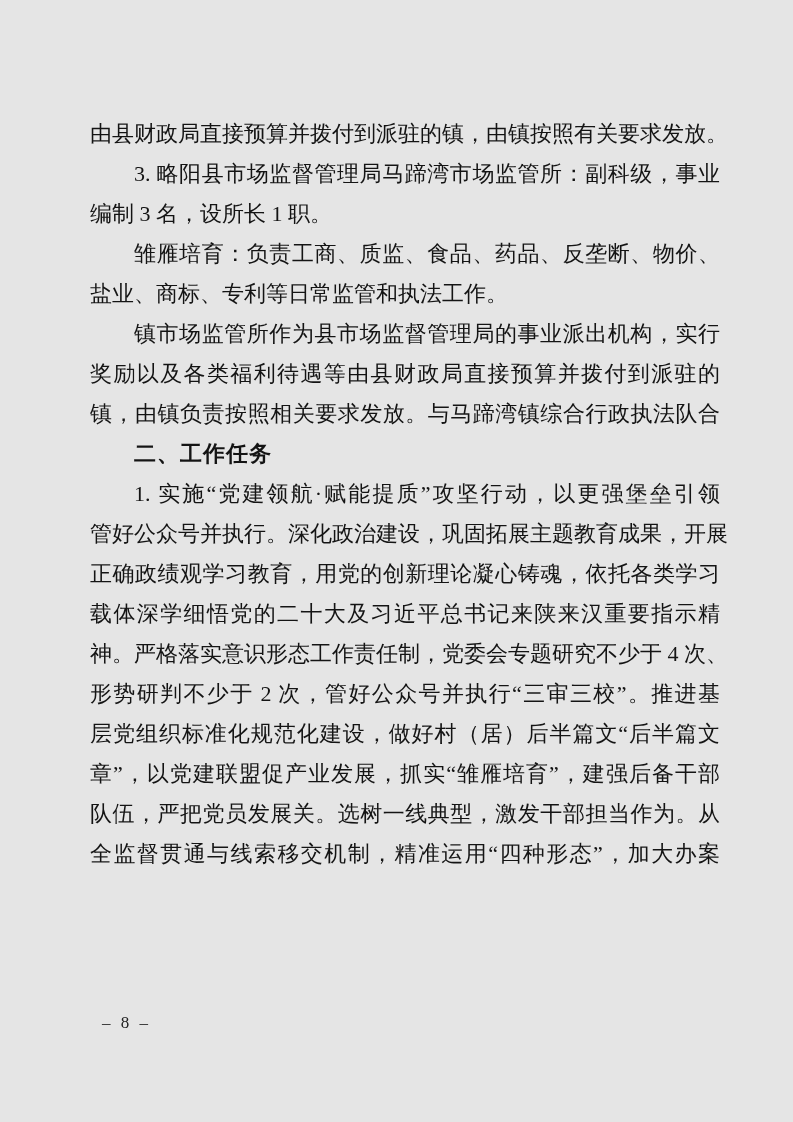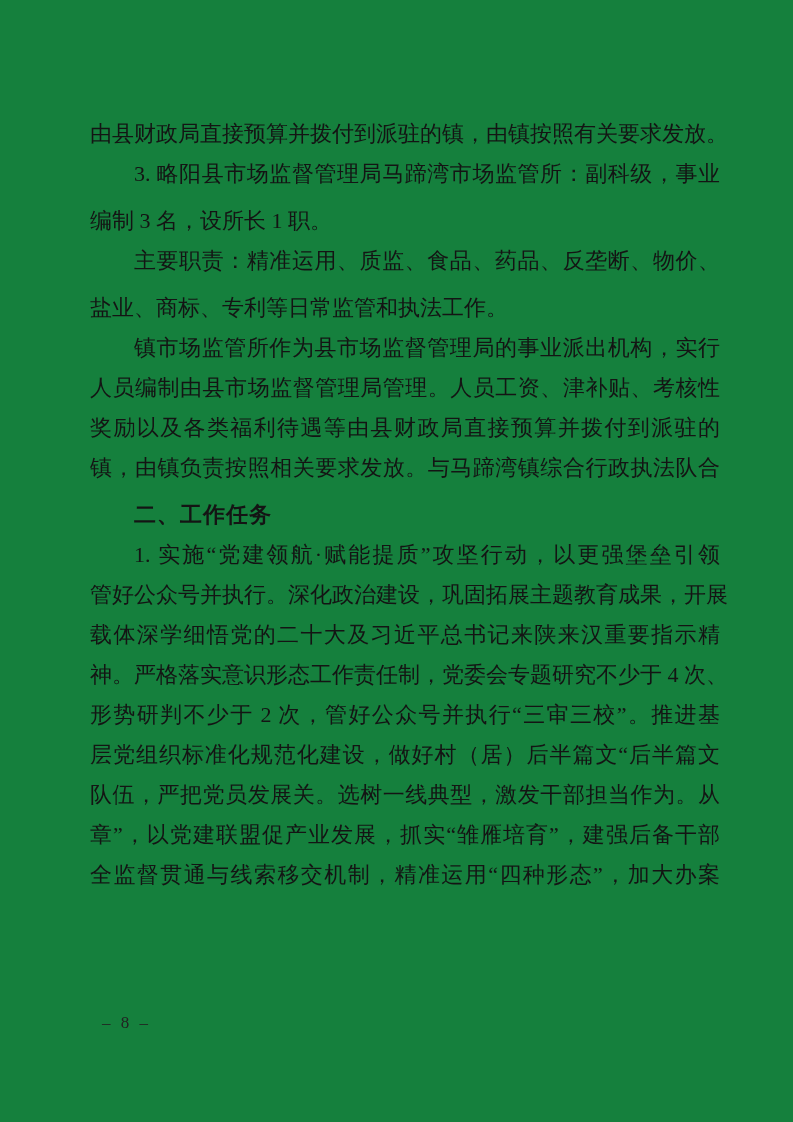--- a/index.html
+++ b/index.html
@@ -4,21 +4,21 @@
 <style>
   html, body {
     margin: 0;
     padding: 0;
     background: #ffffff;
   }
   .page {
     position: relative;
     width: 793px;
     height: 1122px;
-    background: #15803d;
+    background: #e5e5e5;
     overflow: hidden;
     font-family: "Liberation Serif", "DejaVu Serif", serif;
     color: #141414;
   }
   .text-block {
     position: absolute;
     left: 90px;
     top: 114px;
     width: 630px;
     font-size: 22px;
@@ -28,21 +28,20 @@
     display: block;
     height: 40px;
     text-align: justify;
     text-align-last: justify;
     text-justify: inter-character;
     white-space: nowrap;
   }
   .doc-line.no-justify {
     text-align: center;
     text-align-last: left;
-    margin-top: 7px;
   }
   .doc-line.indent {
     text-indent: 2em;
   }
   .doc-line.heading {
     font-family: "Liberation Sans", "DejaVu Sans", sans-serif;
     font-weight: 700;
     letter-spacing: 1px;
   }
   .page-number {
@@ -56,31 +55,31 @@
 </style>
 </head>
 <body>
 
 <main class="page">
   <section class="text-block" id="text-block">
 
   <div class="doc-line">由县财政局直接预算并拨付到派驻的镇，由镇按照有关要求发放。</div>
       <div class="doc-line indent">3. 略阳县市场监督管理局马蹄湾市场监管所：副科级，事业</div>
       <div class="doc-line no-justify">编制 3 名，设所长 1 职。</div>
-      <div class="doc-line indent">主要职责：精准运用、质监、食品、药品、反垄断、物价、</div>
+      <div class="doc-line indent">雏雁培育：负责工商、质监、食品、药品、反垄断、物价、</div>
       <div class="doc-line no-justify">盐业、商标、专利等日常监管和执法工作。</div>
       <div class="doc-line indent">镇市场监管所作为县市场监督管理局的事业派出机构，实行</div>
-      <div class="doc-line">人员编制由县市场监督管理局管理。人员工资、津补贴、考核性</div>
       <div class="doc-line">奖励以及各类福利待遇等由县财政局直接预算并拨付到派驻的</div>
       <div class="doc-line">镇，由镇负责按照相关要求发放。与马蹄湾镇综合行政执法队合</div>
       <div class="doc-line indent no-justify heading">二、工作任务</div>
       <div class="doc-line indent">1. 实施“党建领航·赋能提质”攻坚行动，以更强堡垒引领</div>
       <div class="doc-line">管好公众号并执行。深化政治建设，巩固拓展主题教育成果，开展</div>
+      <div class="doc-line">正确政绩观学习教育，用党的创新理论凝心铸魂，依托各类学习</div>
       <div class="doc-line">载体深学细悟党的二十大及习近平总书记来陕来汉重要指示精</div>
       <div class="doc-line">神。严格落实意识形态工作责任制，党委会专题研究不少于 4 次、</div>
       <div class="doc-line">形势研判不少于 2 次，管好公众号并执行“三审三校”。推进基</div>
       <div class="doc-line">层党组织标准化规范化建设，做好村（居）后半篇文“后半篇文</div>
+      <div class="doc-line">章”，以党建联盟促产业发展，抓实“雏雁培育”，建强后备干部</div>
       <div class="doc-line">队伍，严把党员发展关。选树一线典型，激发干部担当作为。从</div>
-      <div class="doc-line">章”，以党建联盟促产业发展，抓实“雏雁培育”，建强后备干部</div>
       <div class="doc-line">全监督贯通与线索移交机制，精准运用“四种形态”，加大办案</div>
     </section>
   <div class="page-number">– 8 –</div>
 </main>
 
 </body></html>

